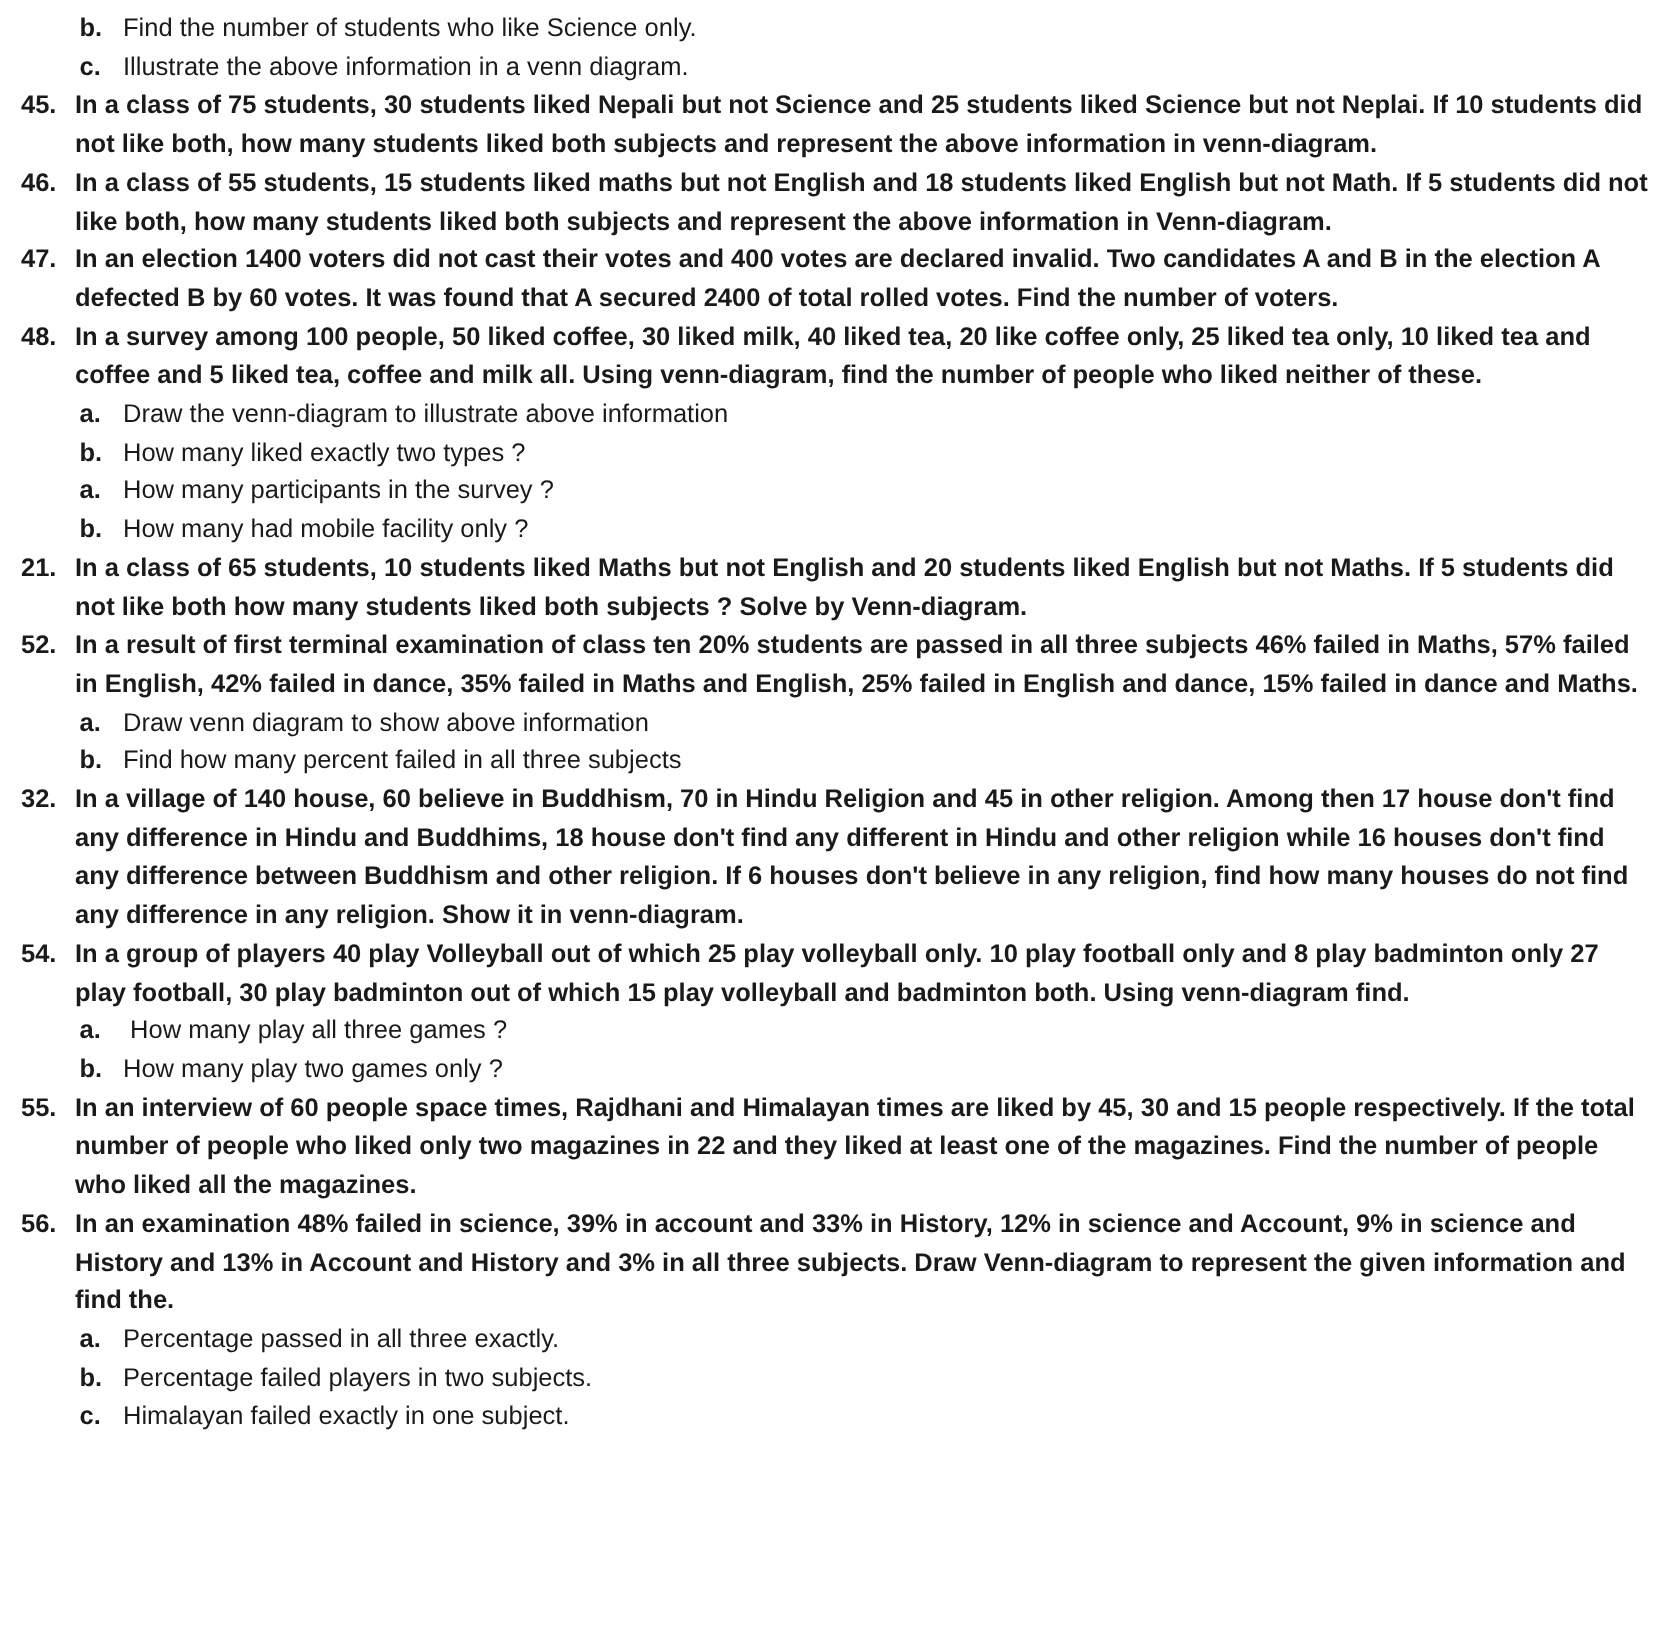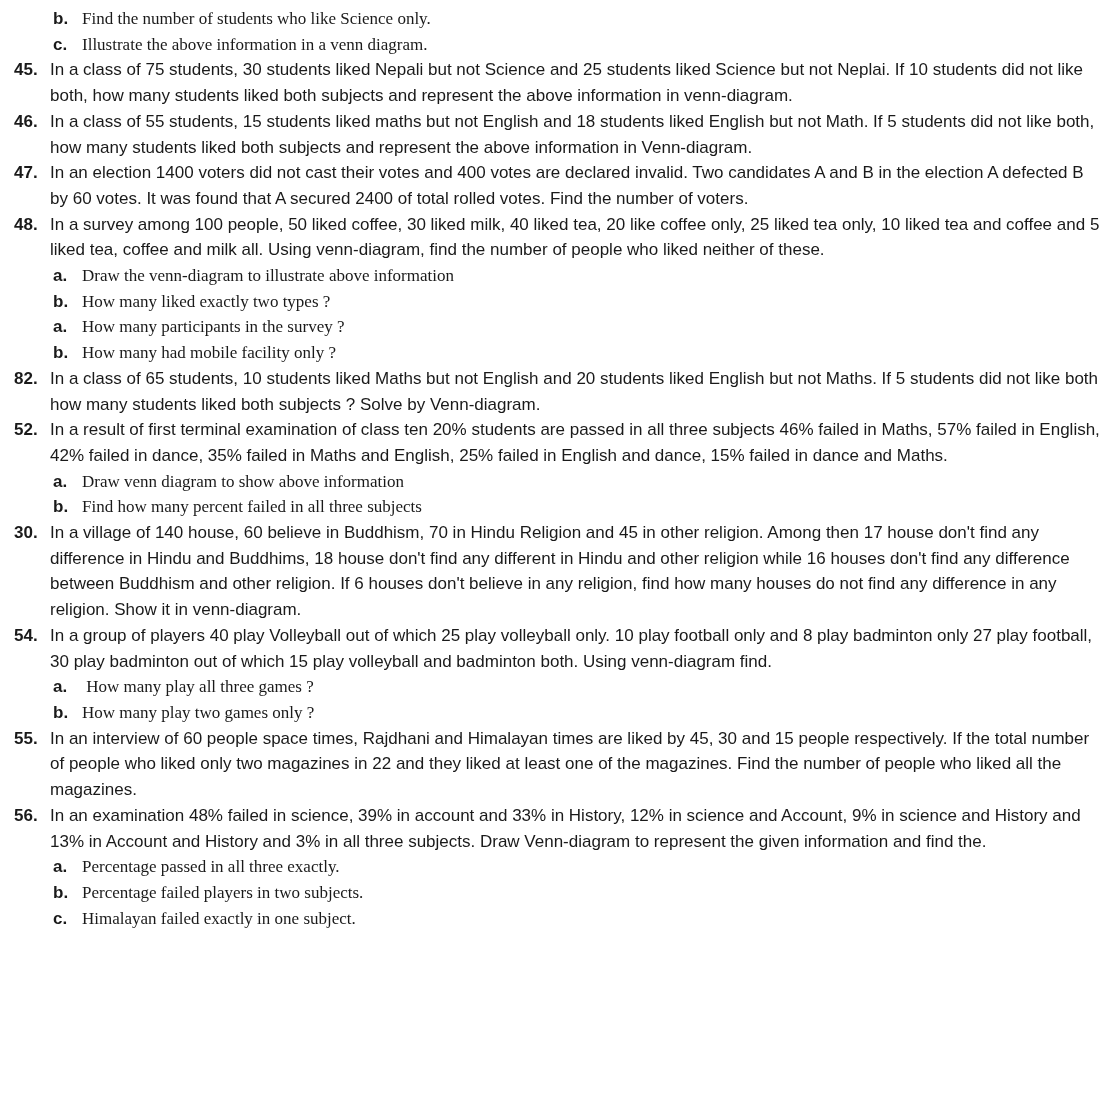--- a/index.html
+++ b/index.html
@@ -25,35 +25,35 @@
   .q-row .q-label {
     flex: 0 0 36px;
     padding-left: 14px;
     box-sizing: content-box;
     font-weight: bold;
   }
   .q-row .q-text {
     flex: 1 1 auto;
     padding-right: 2px;
     white-space: pre-wrap;
+    font-weight: bold;
   }
   .sub-row {
     display: flex;
     align-items: flex-start;
     padding-left: 53px;
   }
   .sub-row .q-label {
     flex: 0 0 29px;
     font-weight: bold;
   }
   .sub-row .q-text {
     flex: 1 1 auto;
     padding-right: 2px;
     white-space: pre-wrap;
-    font-family: Liberation Serif, serif;
   }
 </style>
 </head>
 <body>
 
 <div class="page">
   <div id="question-list">
       <div class="sub-row">
         <span class="q-label">b.</span>
         <span class="q-text">Find the number of students who like Science only.</span>
@@ -88,37 +88,37 @@
       </div>
       <div class="sub-row">
         <span class="q-label">a.</span>
         <span class="q-text">How many participants in the survey ?</span>
       </div>
       <div class="sub-row">
         <span class="q-label">b.</span>
         <span class="q-text">How many had mobile facility only ?</span>
       </div>
       <div class="q-row">
-        <span class="q-label">82.</span>
+        <span class="q-label">21.</span>
         <span class="q-text">In a class of 65 students, 10 students liked Maths but not English and 20 students liked English but not Maths. If 5 students did not like both how many students liked both subjects ? Solve by Venn-diagram.</span>
       </div>
       <div class="q-row">
         <span class="q-label">52.</span>
         <span class="q-text">In a result of first terminal examination of class ten 20% students are passed in all three subjects 46% failed in Maths, 57% failed in English, 42% failed in dance, 35% failed in Maths and English, 25% failed in English and dance, 15% failed in dance and Maths.</span>
       </div>
       <div class="sub-row">
         <span class="q-label">a.</span>
         <span class="q-text">Draw venn diagram to show above information</span>
       </div>
       <div class="sub-row">
         <span class="q-label">b.</span>
         <span class="q-text">Find how many percent failed in all three subjects</span>
       </div>
       <div class="q-row">
-        <span class="q-label">30.</span>
+        <span class="q-label">32.</span>
         <span class="q-text">In a village of 140 house, 60 believe in Buddhism, 70 in Hindu Religion and 45 in other religion. Among then 17 house don't find any difference in Hindu and Buddhims, 18 house don't find any different in Hindu and other religion while 16 houses don't find any difference between Buddhism and other religion. If 6 houses don't believe in any religion, find how many houses do not find any difference in any religion. Show it in venn-diagram.</span>
       </div>
       <div class="q-row">
         <span class="q-label">54.</span>
         <span class="q-text">In a group of players 40 play Volleyball out of which 25 play volleyball only. 10 play football only and 8 play badminton only 27 play football, 30 play badminton out of which 15 play volleyball and badminton both. Using venn-diagram find.</span>
       </div>
       <div class="sub-row">
         <span class="q-label">a.</span>
         <span class="q-text"> How many play all three games ?</span>
       </div>

